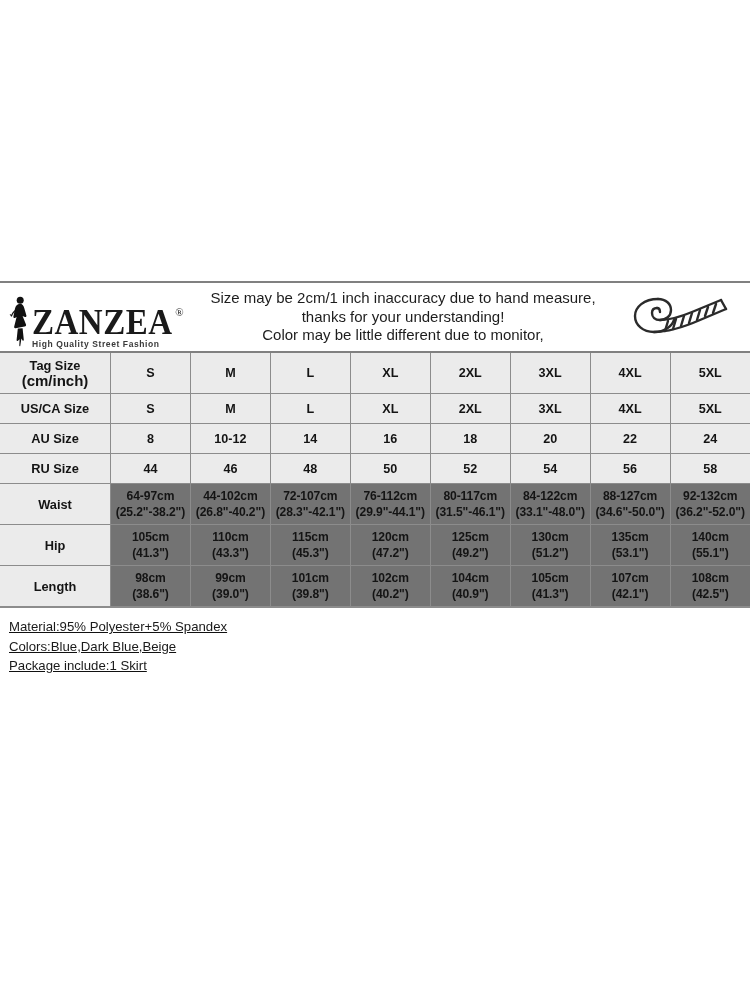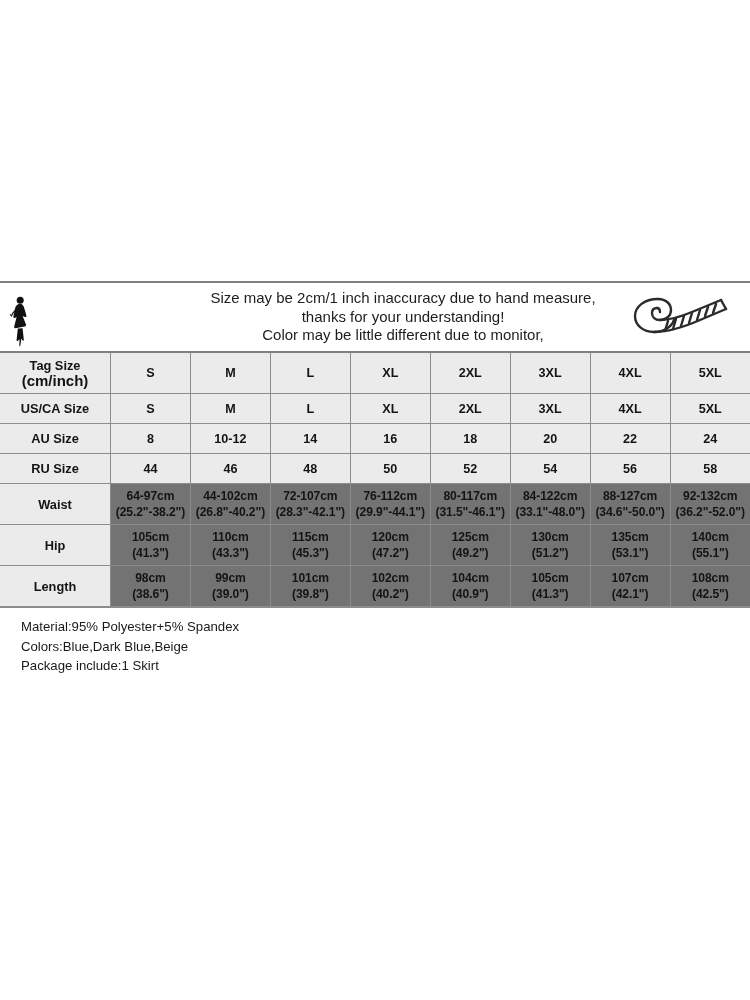--- a/index.html
+++ b/index.html
@@ -152,22 +152,23 @@
   }
   table.size-table tr:first-child td { border-top: none; }
   table.size-table td:first-child { border-left: none; }
   table.size-table td:last-child { border-right: none; margin-top: 32px; }
   table.size-table tr:last-child td { border-bottom: 2px solid #8c8c8c; }
 
   
   .footer {
     width: 750px;
     box-sizing: border-box;
-    padding: 9px 0 0 21px;
+    padding: 9px 0 0 9px;
     background: #ffffff;
+    text-decoration: underline;
   }
   .footer div {
     font-size: 13.2px;
     font-weight: 400;
     line-height: 19.5px;
     color: #1a1a1a;
     white-space: nowrap;
   }
 </style>
 </head>
@@ -182,20 +183,25 @@
         <div class="logo-figure">
           <svg width="26" height="54" viewBox="0 0 26 54" xmlns="http://www.w3.org/2000/svg">
             <g fill="#111111">
               <circle cx="12.2" cy="5.2" r="3.5"></circle>
               <path d="M12.0 8.8 C9.2 9.2 7.6 11.0 7.0 13.6 L5.4 21.5 C5.2 22.6 6.0 23.3 6.9 22.9 L8.6 22.1 L6.2 31.6 C5.9 32.7 6.6 33.4 7.6 33.2 L16.6 31.6 C17.9 31.4 18.4 30.3 17.9 29.2 L14.6 21.0 L16.9 22.0 C17.9 22.4 18.7 21.6 18.4 20.6 L16.3 13.2 C15.5 10.4 14.3 8.9 12.0 8.8 Z"></path>
               <path d="M9.8 33.4 L8.6 45.0 C8.5 46.0 9.1 46.4 9.7 45.9 L11.6 44.2 L11.3 50.6 C11.3 51.4 12.2 51.5 12.3 50.7 L13.4 43.6 L14.6 45.4 C15.1 46.1 15.9 45.7 15.8 44.8 L14.6 33.2 Z"></path>
               <path d="M7.5 14.8 C5.6 15.8 4.0 17.8 3.2 20.4 C3.0 21.2 3.9 21.5 4.2 20.8 C5.0 18.6 6.2 16.9 7.8 16.0 Z"></path>
               <path d="M1.6 18.9 l2.6 1.1 l-0.9 1.9 z"></path>
             </g>
           </svg>
+        </div>
+        <div class="logo-text-wrap">
+          <span class="logo-word">ZANZEA</span>
+          <span class="logo-reg">®</span>
+          <span class="logo-tag">High Quality Street Fashion</span>
         </div>
       </div>
 
       <div class="banner-note">
         <div>Size may be 2cm/1 inch inaccuracy due to hand measure,</div>
         <div>thanks for your understanding!</div>
         <div>Color may be little different due to monitor,</div>
       </div>
 
       <div class="tape-wrap">

